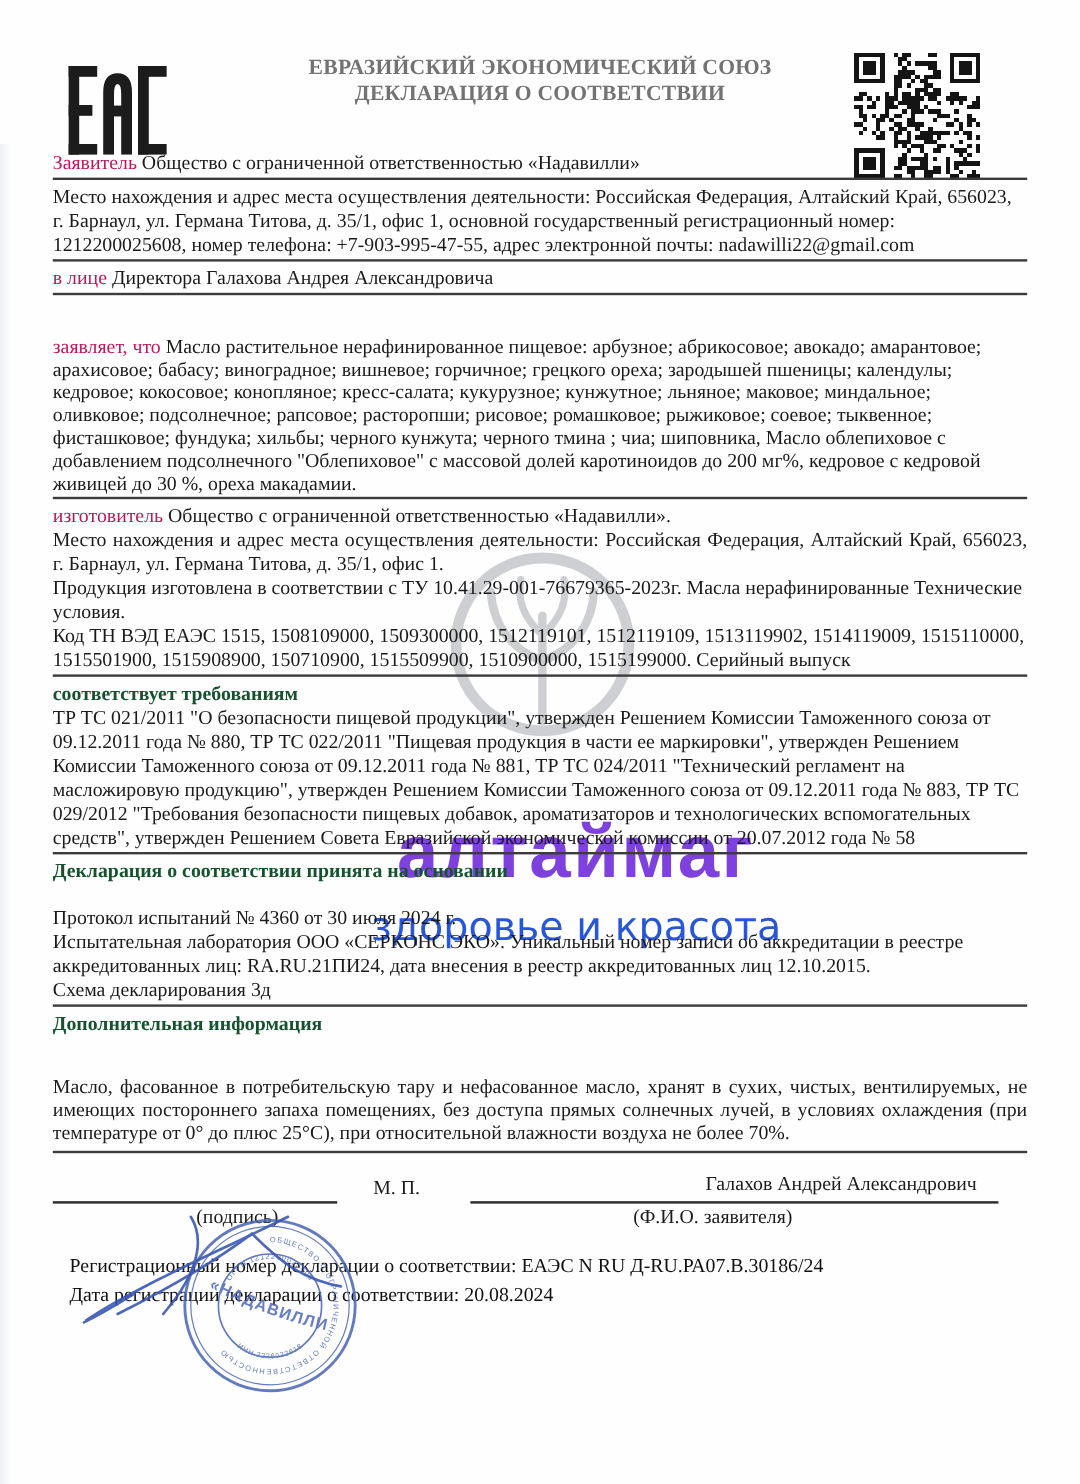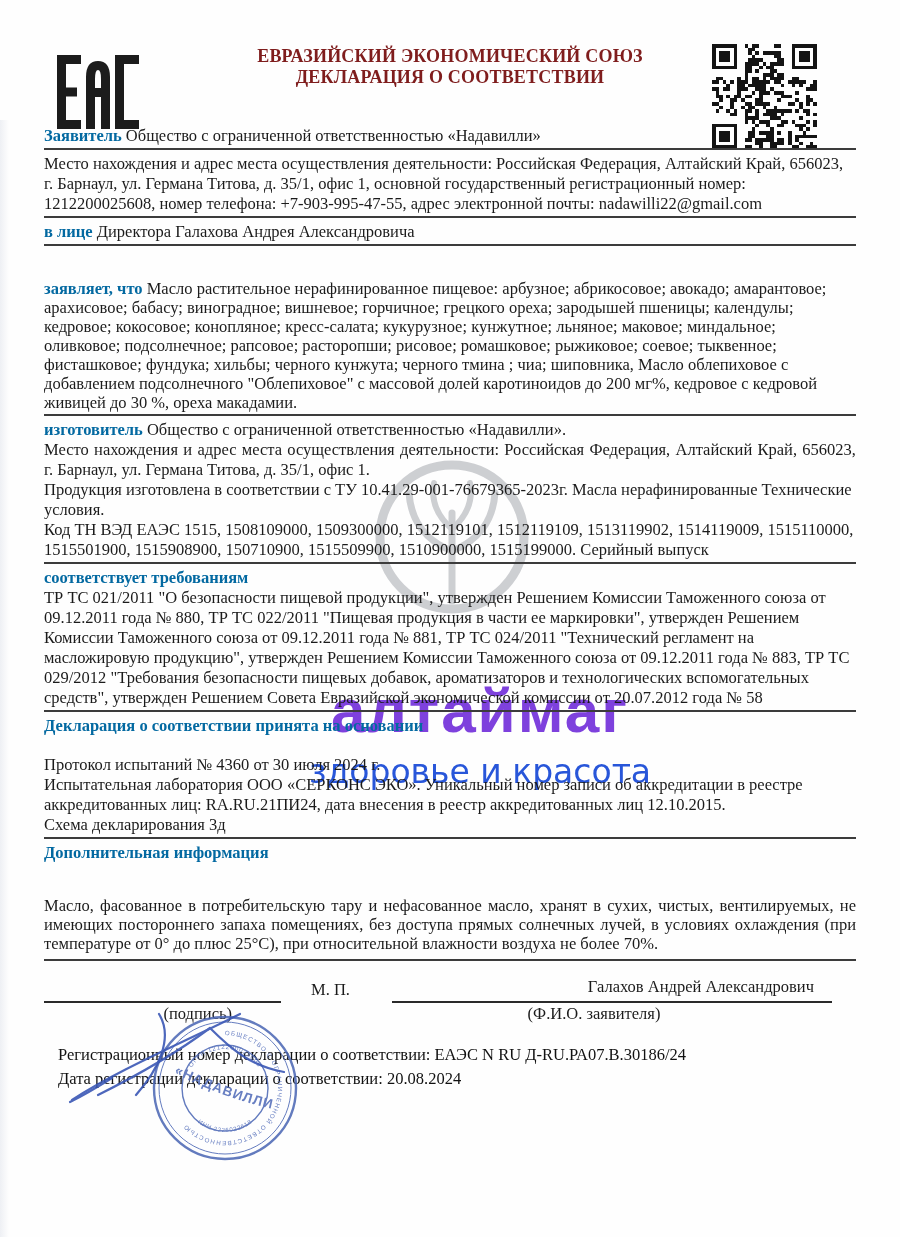--- a/index.html
+++ b/index.html
@@ -4,28 +4,28 @@
 <style>
   html,body{margin:0;padding:0;background:#fff;}
   .page{
     width:900px;height:1237px;position:relative;overflow:hidden;background:#fefefe;
     font-family:"Liberation Serif",serif;font-size:16.5px;line-height:20px;color:#1b1b1b;
   }
   .page::before{content:'';position:absolute;left:0;top:120px;bottom:0;width:9px;
     background:linear-gradient(90deg,#eef0f4,rgba(255,255,255,0));z-index:4;pointer-events:none;}
   .content{position:absolute;left:44px;top:0;width:812px;z-index:2;}
   .doc-title{margin:46px 95px 0 95px;text-align:center;font-weight:bold;font-size:18px;
-    line-height:21px;letter-spacing:.2px;color:#7f1d1d;}
+    line-height:21px;letter-spacing:.2px;color:#737373;}
   .par{margin:0;}
-  .lead{font-weight:bold;color:#0369a1;}
+  .lead{font-weight:normal;color:#be185d;}
   .sep{height:0;border:none;border-top:2px solid #3c3c3c;margin:2px 0 4px 0;}
   .applicant{margin-top:37px;line-height:21px;}
   .just{text-align:justify;}
   .tight{line-height:19px;margin-top:33px;}
-  .boldline{font-weight:bold;color:#0369a1;}
+  .boldline{font-weight:bold;color:#14532d;}
   .gap-top{margin-top:19px;}
   .sep-validity{margin-top:6px;}
   .sig-row{position:relative;height:60px;margin-top:14px;}
   .sig-line-left{position:absolute;left:0;top:26px;width:237px;border-top:2px solid #2a2a2a;}
   .sig-caption-left{position:absolute;left:58px;top:29px;width:130px;text-align:right;}
   .mp{position:absolute;left:267px;top:5px;}
   .fio-name{position:absolute;left:330px;top:2px;width:440px;text-align:right;}
   .sig-line-right{position:absolute;left:348px;top:26px;width:440px;border-top:2px solid #2a2a2a;}
   .fio-caption{position:absolute;left:330px;top:29px;width:440px;text-align:center;}
   .reg{font-weight:normal;color:#111;line-height:24px;padding-left:14px;margin:0;}

